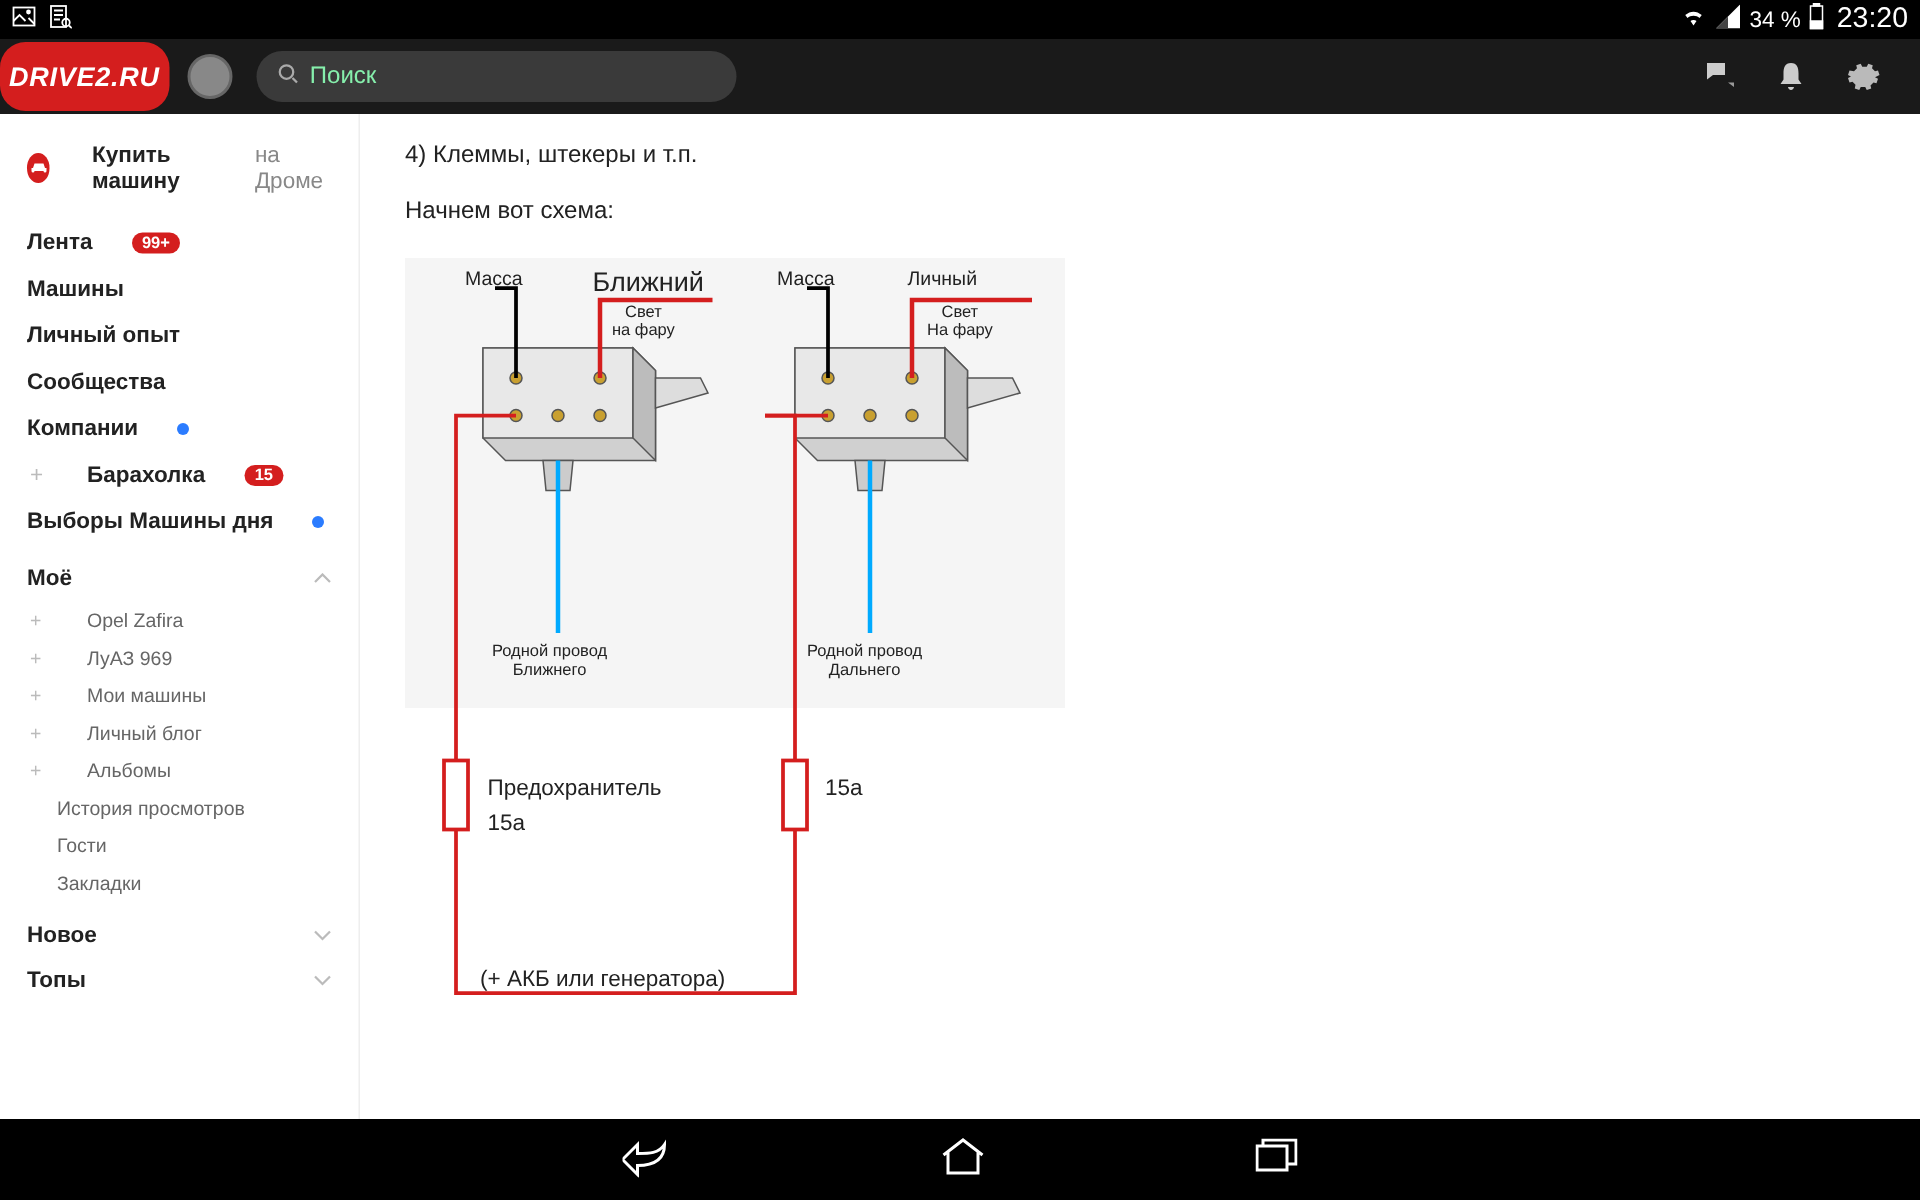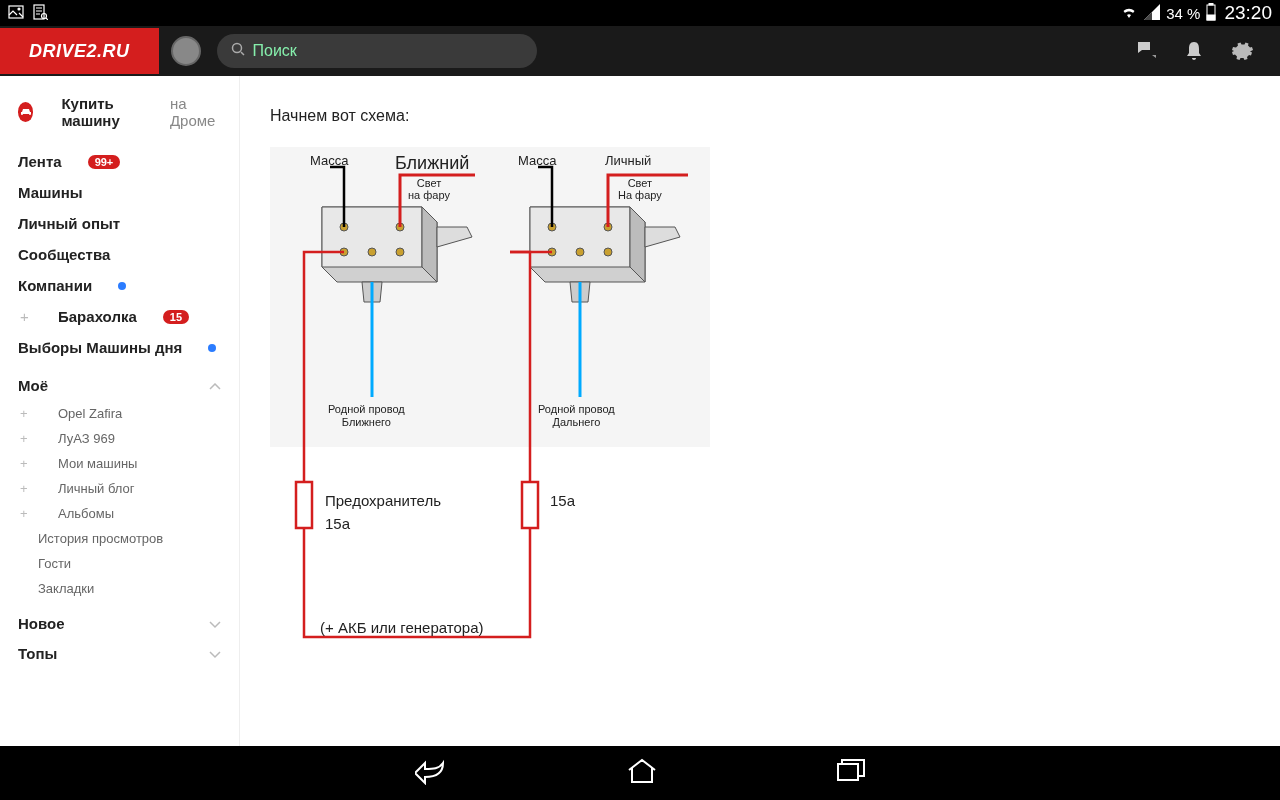--- a/index.html
+++ b/index.html
@@ -3,21 +3,21 @@
 <meta charset="utf-8">
 <style>
 * { margin: 0; padding: 0; box-sizing: border-box; font-family: Arial, sans-serif; }
 body { width: 1280px; height: 800px; background: #fff; overflow: hidden; position: relative; }
 
 .status-bar { height: 26px; background: #000; color: #fff; display: flex; align-items: center; padding: 0 8px; font-size: 15px; }
 .status-left { display: flex; gap: 8px; }
 .status-right { margin-left: auto; display: flex; align-items: center; gap: 6px; }
 
 .header { height: 50px; background: #1a1a1a; display: flex; align-items: center; padding: 0; }
-.logo { background: #d41e1e; color: #fff; font-weight: bold; height: 46px; padding: 0 29px; display: flex; align-items: center; font-size: 18px; letter-spacing: 0.5px; font-style: italic; }
+.logo { background: #d41e1e; color: #fff; font-weight: bold; height: 46px; padding: 0 6px; display: flex; align-items: center; font-size: 18px; letter-spacing: 0.5px; font-style: italic; border-radius: 17px; }
 .avatar { width: 30px; height: 30px; border-radius: 50%; background: #888; margin: 0 12px; border: 2px solid #666; }
 .search { flex: 0 0 320px; height: 34px; background: #3a3a3a; border-radius: 18px; display: flex; align-items: center; padding: 0 14px; color: #86efac; margin-left: 4px; }
 .search-icon { margin-right: 8px; }
 .header-icons { margin-left: auto; display: flex; gap: 26px; padding-right: 26px; }
 .header-icon { color: #ccc; width: 22px; height: 22px; }
 
 .main { display: flex; height: calc(100% - 26px - 50px - 54px); }
 
 .sidebar { width: 240px; background: #fff; padding: 12px 0; overflow-y: auto; border-right: 1px solid #eee; }
 .side-item { display: flex; align-items: center; padding: 7px 18px; font-size: 15px; color: #222; cursor: pointer; gap: 20px; }
@@ -208,20 +208,21 @@
       <span>Топы</span>
       <span class="chev">
         <svg width="12" height="8" viewBox="0 0 12 8" fill="none" stroke="#bbb" stroke-width="1.5">
             <path d="M1 1 L6 6 L11 1"></path>
           </svg>
       </span>
     </div>
   </div>
 
   <div class="content">
+    <p>4) Клеммы, штекеры и т.п.</p>
     <p style="margin-top:16px">Начнем вот схема:</p>
 
     <div class="diagram-box">
       <svg width="460" height="560" viewBox="0 0 460 560">
 
         <rect x="0" y="0" width="440" height="300" fill="#f5f5f5"></rect>
 
         <g transform="translate(52,60)">
           <path d="M0,0 L100,0 L115,15 L115,75 L15,75 L0,60 Z" fill="#d0d0d0" stroke="#555"></path>
           <path d="M0,0 L100,0 L100,60 L0,60 Z" fill="#e8e8e8" stroke="#555"></path>

